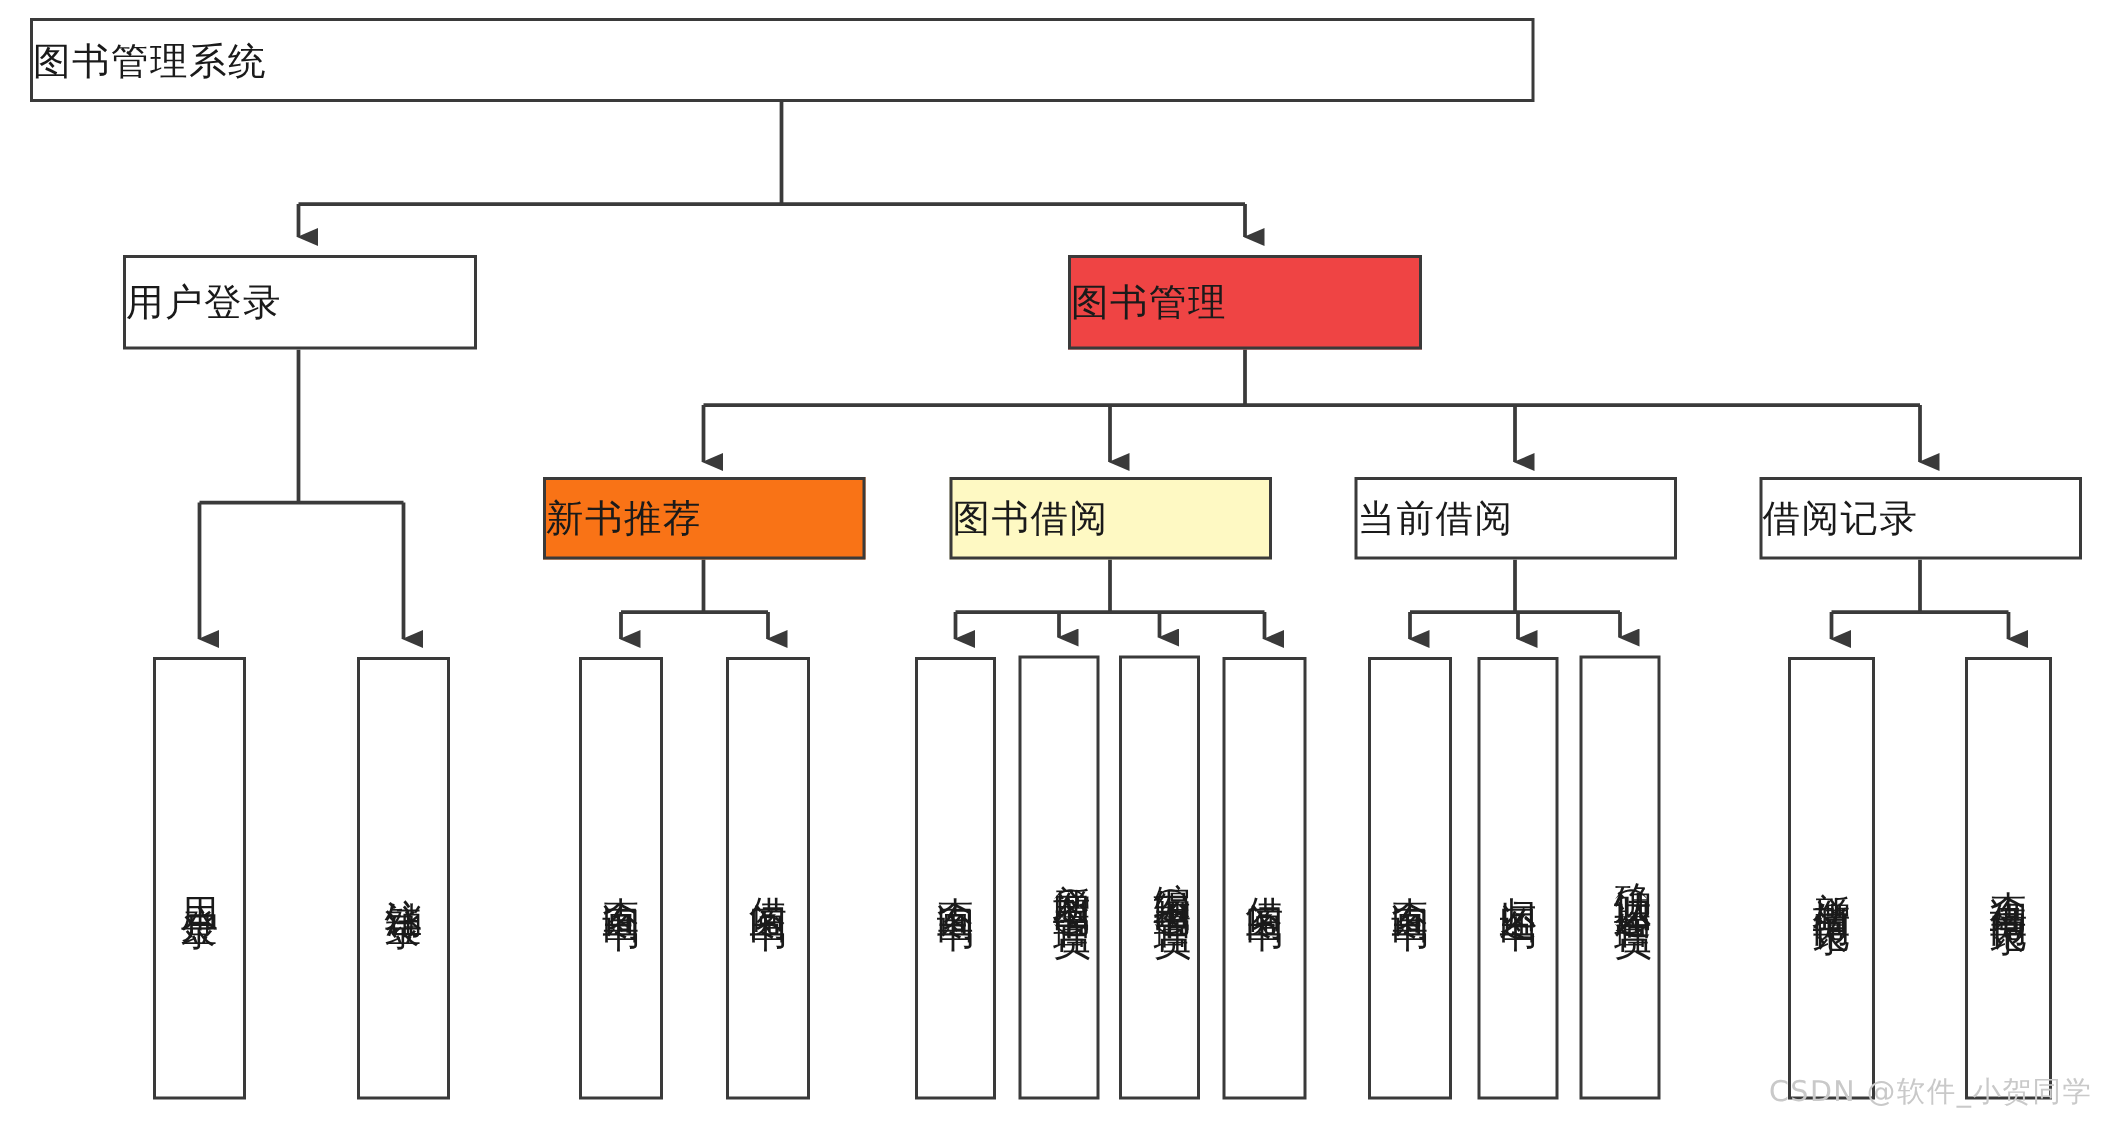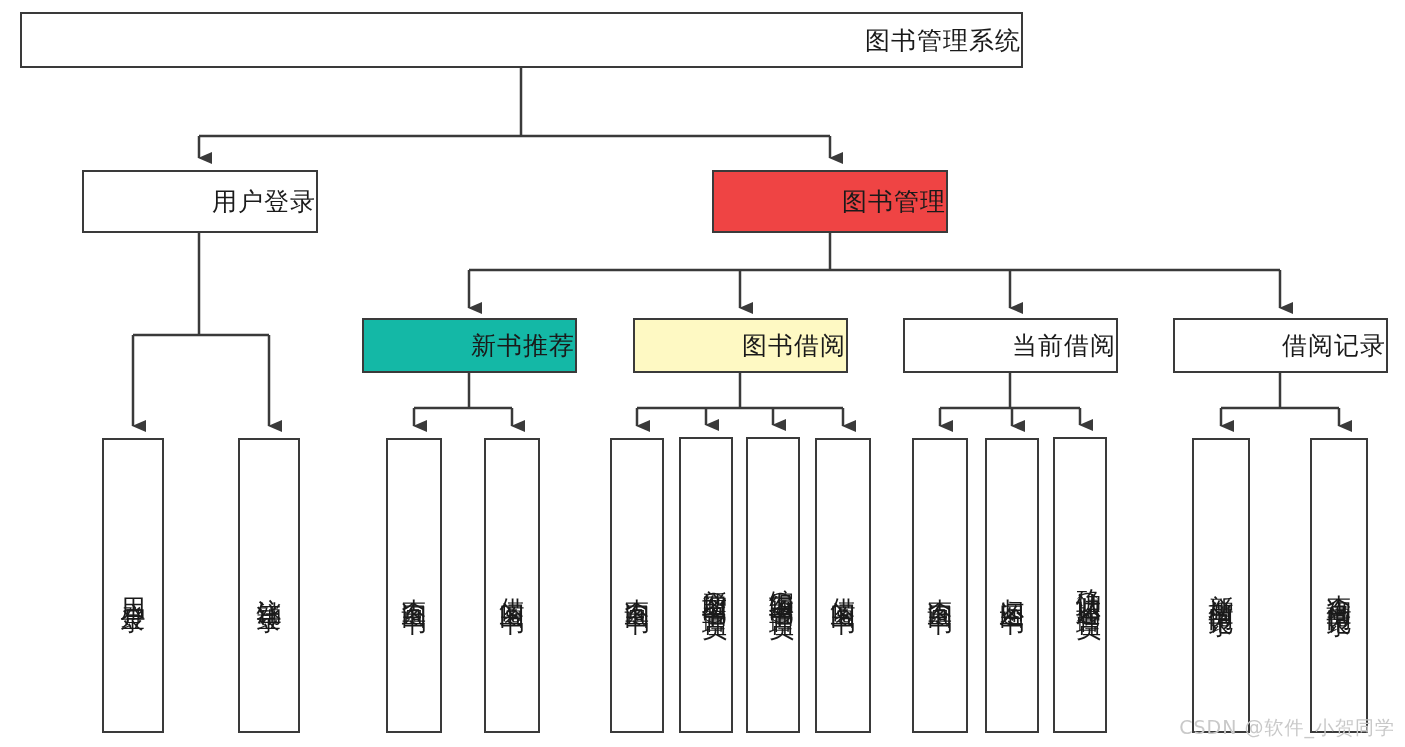--- a/index.html
+++ b/index.html
@@ -23,21 +23,21 @@
     width:1405px;height:747px;
     pointer-events:none;
   }
   .node{
     position:absolute;
     box-sizing:border-box;
     background:#ffffff;
     border:2.5px solid #3a3a3a;
     display:flex;
     align-items:center;
-    justify-content:flex-end;
+    justify-content:flex-start;
     color:#1a1a1a;
     z-index:2;
   }
   .node.horizontal{
     font-size:25px;
     letter-spacing:1px;
   }
   .node.vertical{
     writing-mode:vertical-rl;
     text-orientation:upright;
@@ -128,21 +128,21 @@
     <span class="node-label">图书管理系统</span>
   </div>
 
   <div class="node horizontal" style="left: 82px; top: 170px; width: 236px; height: 63px; border-color: rgb(58, 58, 58); background: rgb(255, 255, 255); color: rgb(26, 26, 26);">
     <span class="node-label">用户登录</span>
   </div>
   <div class="node horizontal" style="left: 712px; top: 170px; width: 236px; height: 63px; border-color: rgb(58, 58, 58); background: #ef4444; color: rgb(26, 26, 26);">
     <span class="node-label">图书管理</span>
   </div>
 
-  <div class="node horizontal" style="left: 362px; top: 318px; width: 215px; height: 55px; border-color: rgb(58, 58, 58); background: #14b8a6; color: rgb(26, 26, 26);">
+  <div class="node horizontal" style="left: 362px; top: 318px; width: 215px; height: 55px; border-color: rgb(58, 58, 58); background: #f97316; color: rgb(26, 26, 26);">
     <span class="node-label">新书推荐</span>
   </div>
   <div class="node horizontal" style="left: 633px; top: 318px; width: 215px; height: 55px; border-color: rgb(58, 58, 58); background: #fef9c3; color: rgb(26, 26, 26);">
     <span class="node-label">图书借阅</span>
   </div>
   <div class="node horizontal" style="left: 903px; top: 318px; width: 215px; height: 55px; border-color: rgb(58, 58, 58); background: rgb(255, 255, 255); color: rgb(26, 26, 26);">
     <span class="node-label">当前借阅</span>
   </div>
   <div class="node horizontal" style="left: 1173px; top: 318px; width: 215px; height: 55px; border-color: rgb(58, 58, 58); background: rgb(255, 255, 255); color: rgb(26, 26, 26);">
     <span class="node-label">借阅记录</span>

